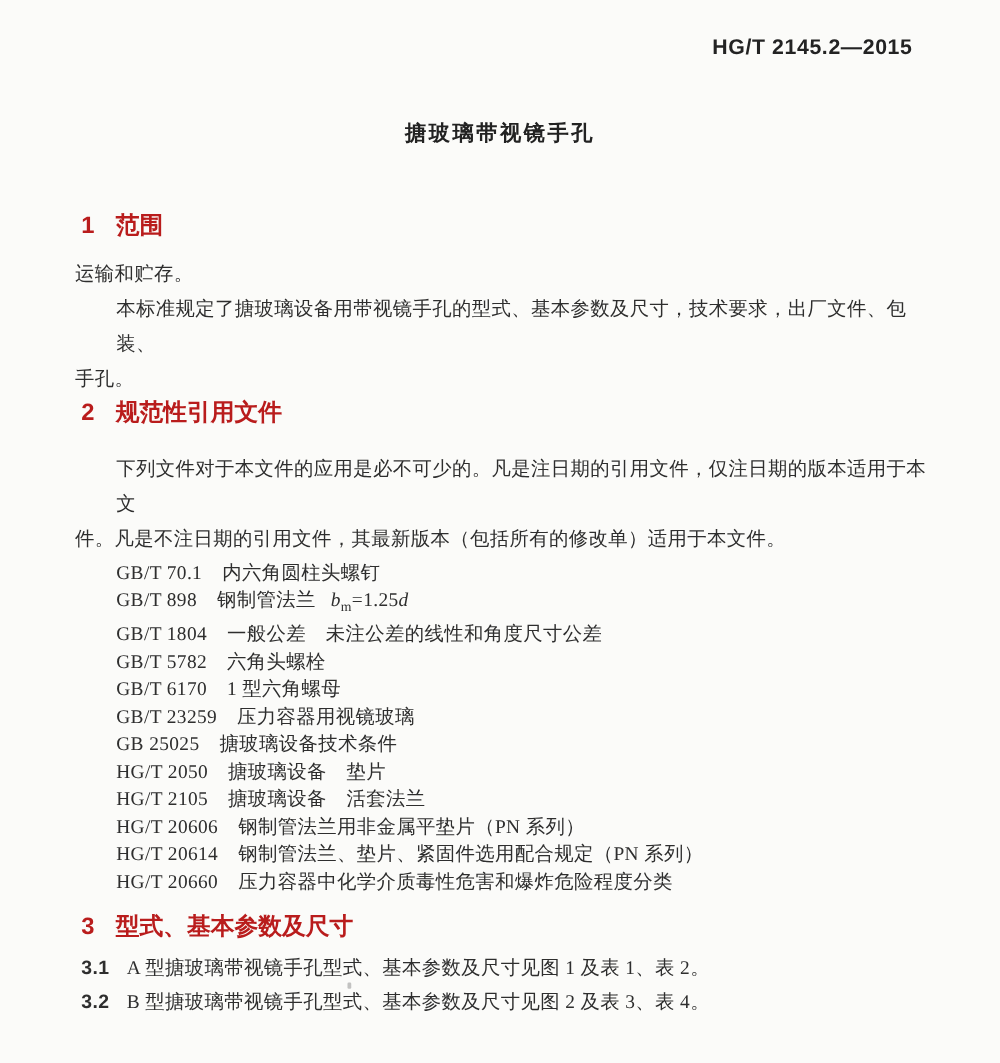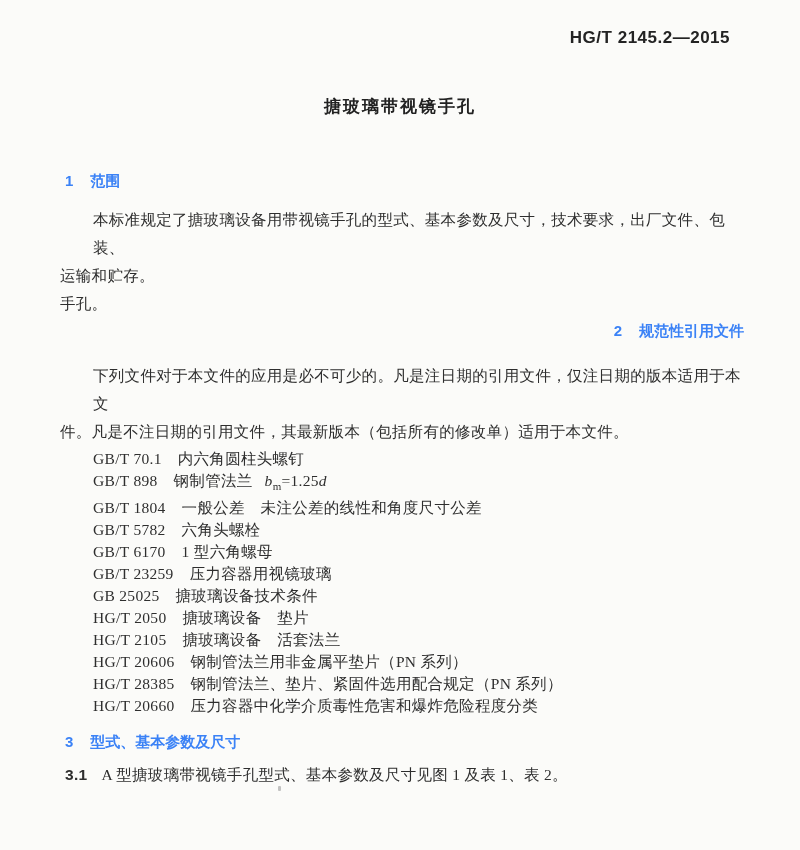--- a/index.html
+++ b/index.html
@@ -36,31 +36,31 @@
     color: #222;
   }
   .main {
     position: absolute;
     top: 170px; left: 60px; right: 56px;
     font-size: 15.5px;
   }
   .sec-heading {
     font-family: "Liberation Sans", "DejaVu Sans", sans-serif;
     font-weight: bold;
-    font-size: 15px;
+    font-size: 19px;
     line-height: 22px;
-    color: #3b82f6;
+    color: #b91c1c;
     padding-left: 5px;
   }
   .sec-heading .sec-num { display: inline-block; margin-right: 17px; }
   .para { margin: 0; }
   .para .line { line-height: 28px; letter-spacing: 0.3px; }
   .para .indent { padding-left: 33px; }
   .p-first { margin-top: 14px; }
-  .sec2-h { margin-top: 2px; text-align: right; }
+  .sec2-h { margin-top: 2px; }
   .sec2-intro { margin-top: 20px; }
   .ref-list { margin-top: 2px; padding-left: 33px; }
   .ref-line { line-height: 22px; letter-spacing: 0.3px; white-space: nowrap; }
   .ref-code { display: inline-block; margin-right: 16px; }
   .ref-formula { margin-left: 12px; }
   .ref-formula i { font-style: italic; font-family: "Liberation Serif", serif; }
   .ref-formula sub { font-size: 11px; }
   .sec3-h { margin-top: 14px; }
   .clauses { margin-top: 8px; padding-left: 5px; }
   .clause { line-height: 27px; letter-spacing: 0.3px; }
@@ -88,22 +88,22 @@
 
   <div class="doc-title">搪玻璃带视镜手孔</div>
 
   <div class="main">
 
     <div class="sec-heading">
       <span class="sec-num">1</span><span>范围</span>
     </div>
 
     <div class="para p-first">
+      <div class="line">运输和贮存。</div>
       <div class="line indent">本标准规定了搪玻璃设备用带视镜手孔的型式、基本参数及尺寸，技术要求，出厂文件、包装、</div>
-      <div class="line">运输和贮存。</div>
     </div>
     <div class="para">
       <div class="line">手孔。</div>
     </div>
 
     <div class="sec-heading sec2-h">
       <span class="sec-num">2</span><span>规范性引用文件</span>
     </div>
 
     <div class="para sec2-intro">
@@ -115,31 +115,34 @@
       <div class="ref-line"><span class="ref-code">GB/T 70.1</span><span>内六角圆柱头螺钉</span></div>
       <div class="ref-line"><span class="ref-code">GB/T 898</span><span>钢制管法兰</span><span class="ref-formula"><i>b</i><sub>m</sub><span>=1.25</span><i>d</i></span></div>
       <div class="ref-line"><span class="ref-code">GB/T 1804</span><span>一般公差　未注公差的线性和角度尺寸公差</span></div>
       <div class="ref-line"><span class="ref-code">GB/T 5782</span><span>六角头螺栓</span></div>
       <div class="ref-line"><span class="ref-code">GB/T 6170</span><span>1 型六角螺母</span></div>
       <div class="ref-line"><span class="ref-code">GB/T 23259</span><span>压力容器用视镜玻璃</span></div>
       <div class="ref-line"><span class="ref-code">GB 25025</span><span>搪玻璃设备技术条件</span></div>
       <div class="ref-line"><span class="ref-code">HG/T 2050</span><span>搪玻璃设备　垫片</span></div>
       <div class="ref-line"><span class="ref-code">HG/T 2105</span><span>搪玻璃设备　活套法兰</span></div>
       <div class="ref-line"><span class="ref-code">HG/T 20606</span><span>钢制管法兰用非金属平垫片（PN 系列）</span></div>
-      <div class="ref-line"><span class="ref-code">HG/T 28385</span><span>钢制管法兰、垫片、紧固件选用配合规定（PN 系列）</span></div>
+      <div class="ref-line"><span class="ref-code">HG/T 20614</span><span>钢制管法兰、垫片、紧固件选用配合规定（PN 系列）</span></div>
       <div class="ref-line"><span class="ref-code">HG/T 20660</span><span>压力容器中化学介质毒性危害和爆炸危险程度分类</span></div>
     </div>
 
     <div class="sec-heading sec3-h">
       <span class="sec-num">3</span><span>型式、基本参数及尺寸</span>
     </div>
 
     <div class="clauses">
       <div class="clause">
         <span class="clause-num">3.1</span><span>A 型搪玻璃带视镜手孔型式、基本参数及尺寸见图 1 及表 1、表 2。</span>
       </div>
+      <div class="clause">
+        <span class="clause-num">3.2</span><span>B 型搪玻璃带视镜手孔型式、基本参数及尺寸见图 2 及表 3、表 4。</span>
+      </div>
     </div>
 
   </div>
 
   <div class="speck"></div>
 
 </div>
 
 </body></html>

